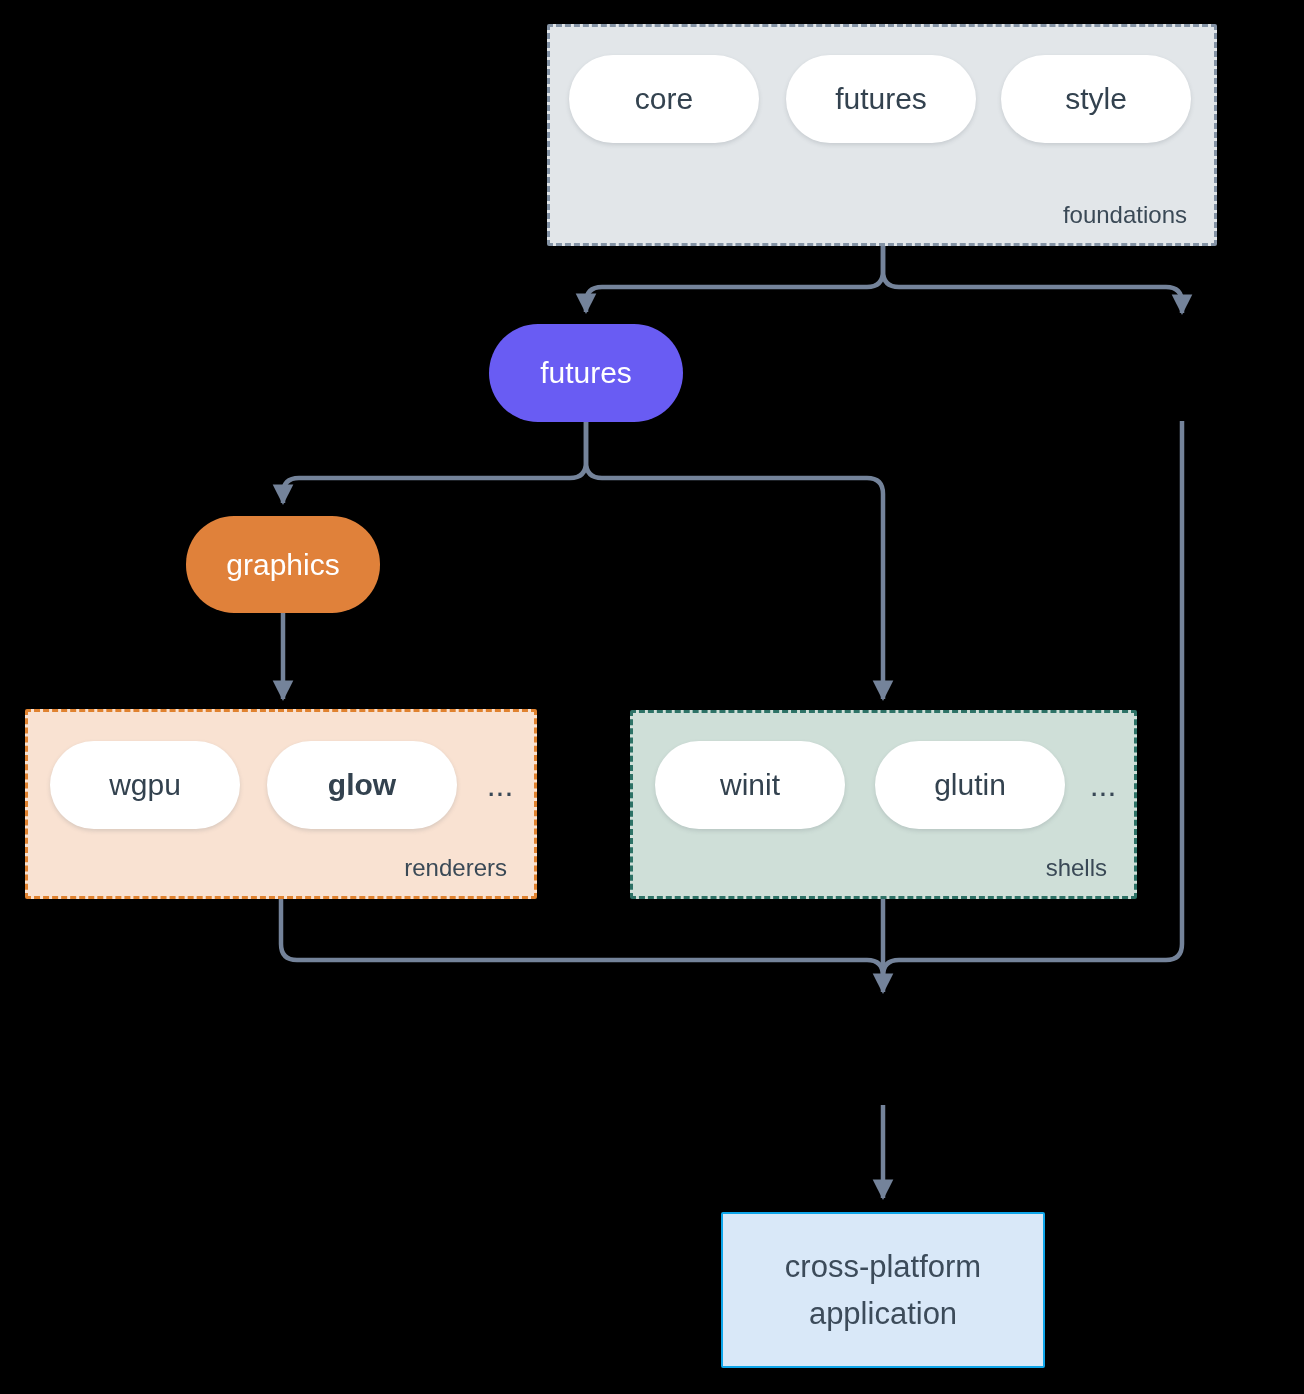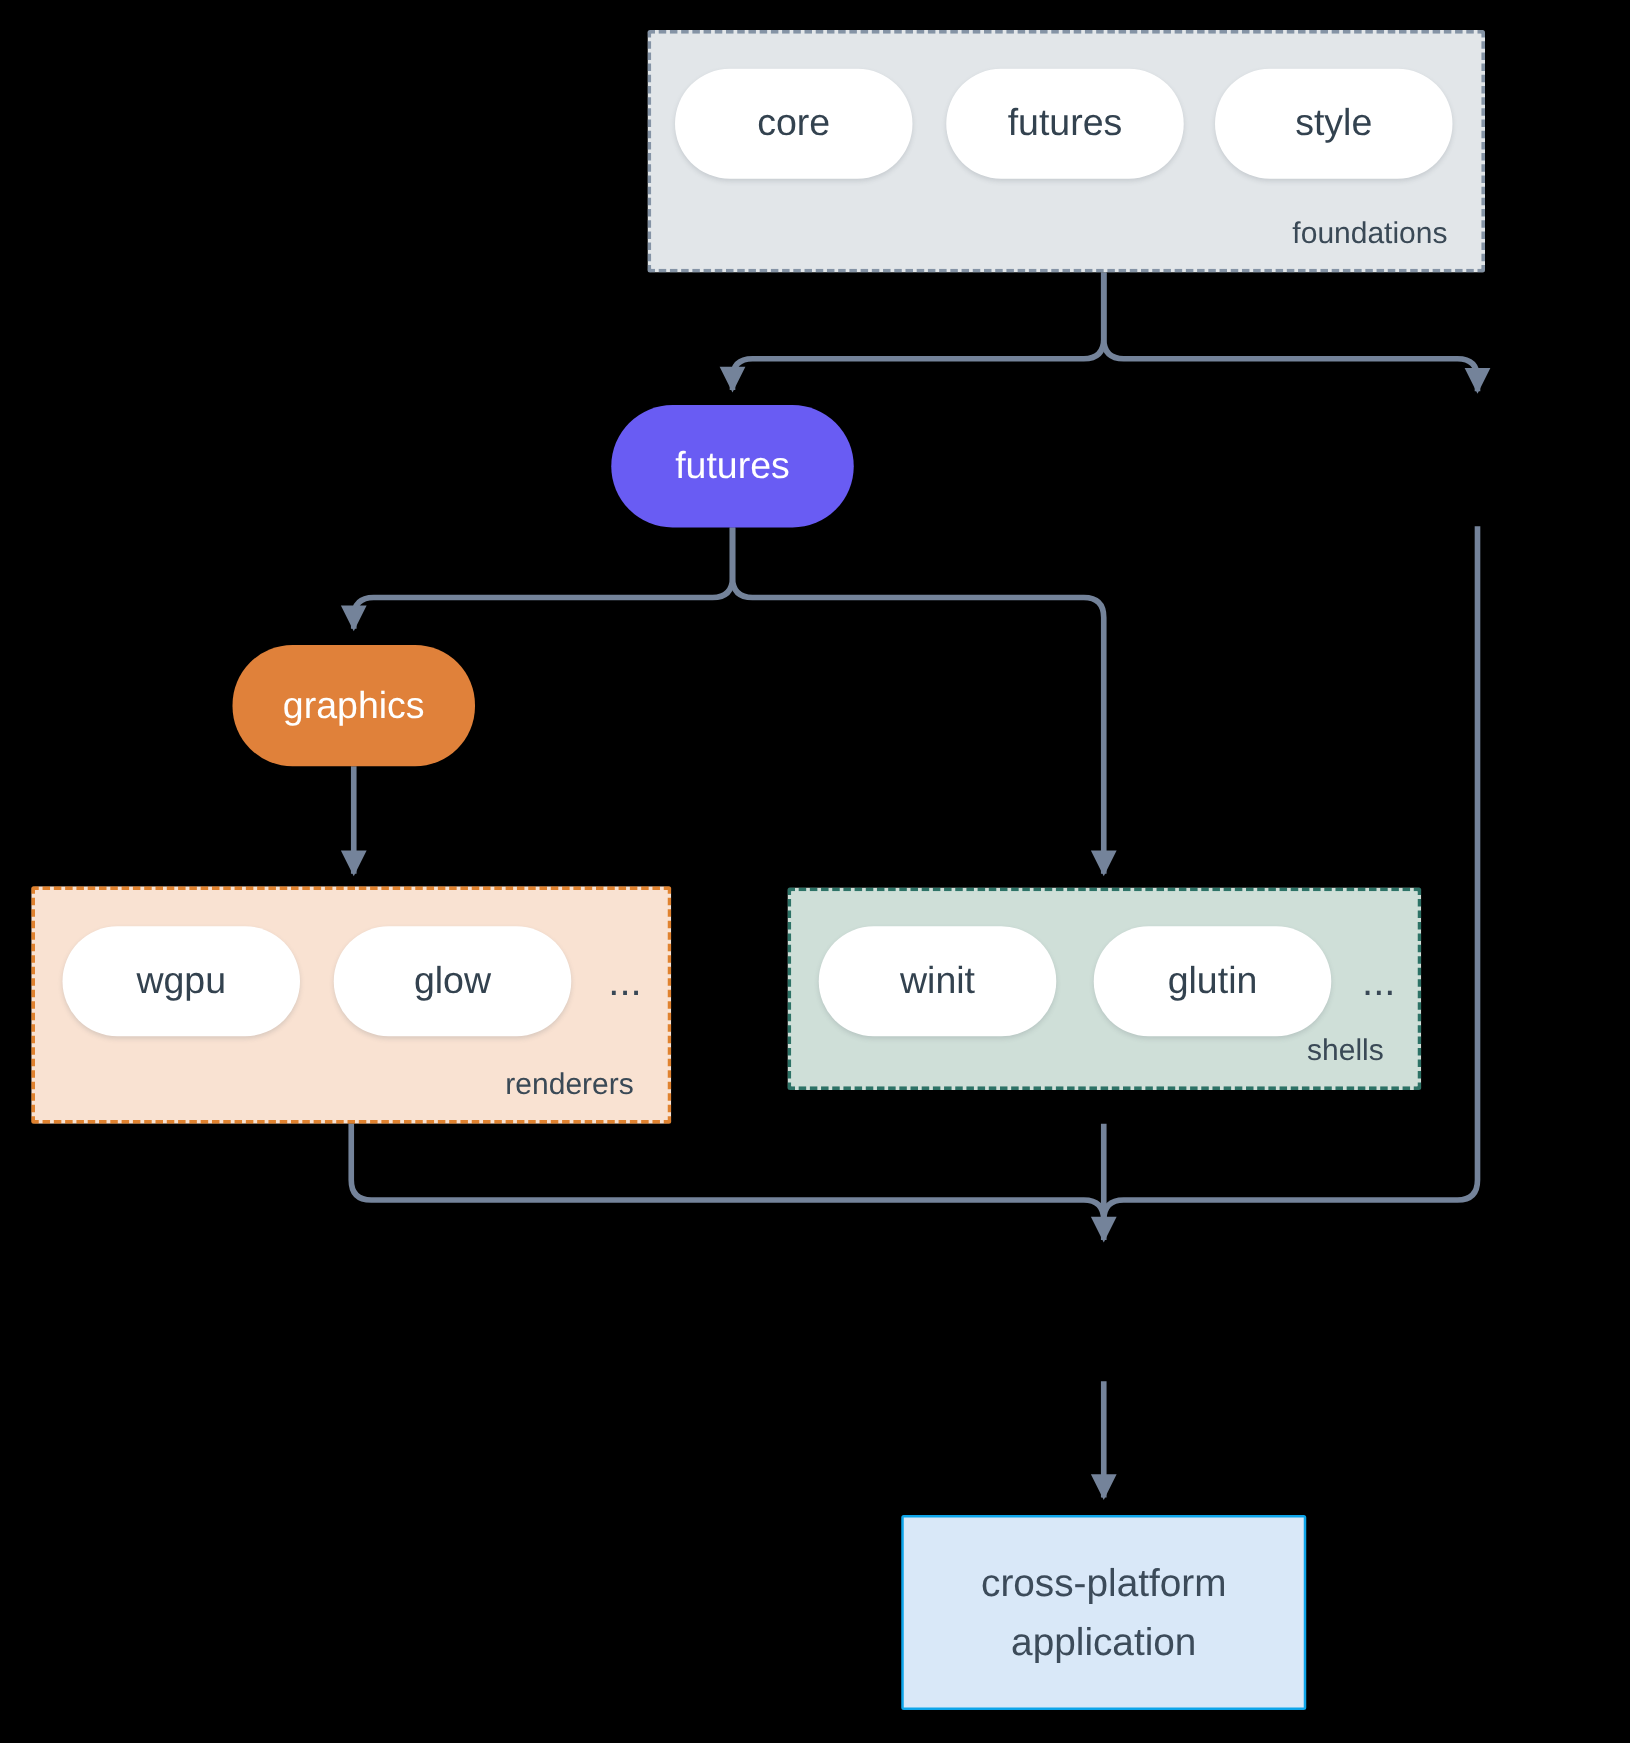--- a/index.html
+++ b/index.html
@@ -56,32 +56,32 @@
     background: #ffffff;
     border-radius: 44px;
     color: #33424f;
     font-size: 30px;
     box-shadow: 0 2px 4px rgba(90,100,110,0.20);
   }
   .node {
     color: #ffffff;
     font-size: 30px;
   }
-  #box-foundations { left: 518px; top: 24px; width: 670px; height: 194px; background: #e2e6e9; border-color: #8493a5; }
+  #box-foundations { left: 547px; top: 24px; width: 670px; height: 222px; background: #e2e6e9; border-color: #8493a5; }
   #box-renderers   { left: 25px;  top: 709px; width: 512px; height: 190px; background: #f9e2d2; border-color: #e0822f; }
-  #box-shells      { left: 630px; top: 710px; width: 507px; height: 162px; background: #cfdfd8; border-color: #2d7266; }
+  #box-shells      { left: 630px; top: 710px; width: 507px; height: 189px; background: #cfdfd8; border-color: #2d7266; }
 
   
   #pill-core    { left: 19px;  top: 28px; }
   #pill-futures { left: 236px; top: 28px; }
   #pill-style   { left: 451px; top: 28px; }
 
   
   #pill-wgpu { left: 22px;  top: 29px; }
-  #pill-glow { left: 239px; top: 29px; }
+  #pill-glow { left: 239px; top: 29px; font-weight: bold; }
 
   
   #pill-winit  { left: 22px;  top: 28px; }
   #pill-glutin { left: 242px; top: 28px; }
 
   .dots {
     position: absolute;
     width: 60px;
     height: 88px;
     display: flex;

